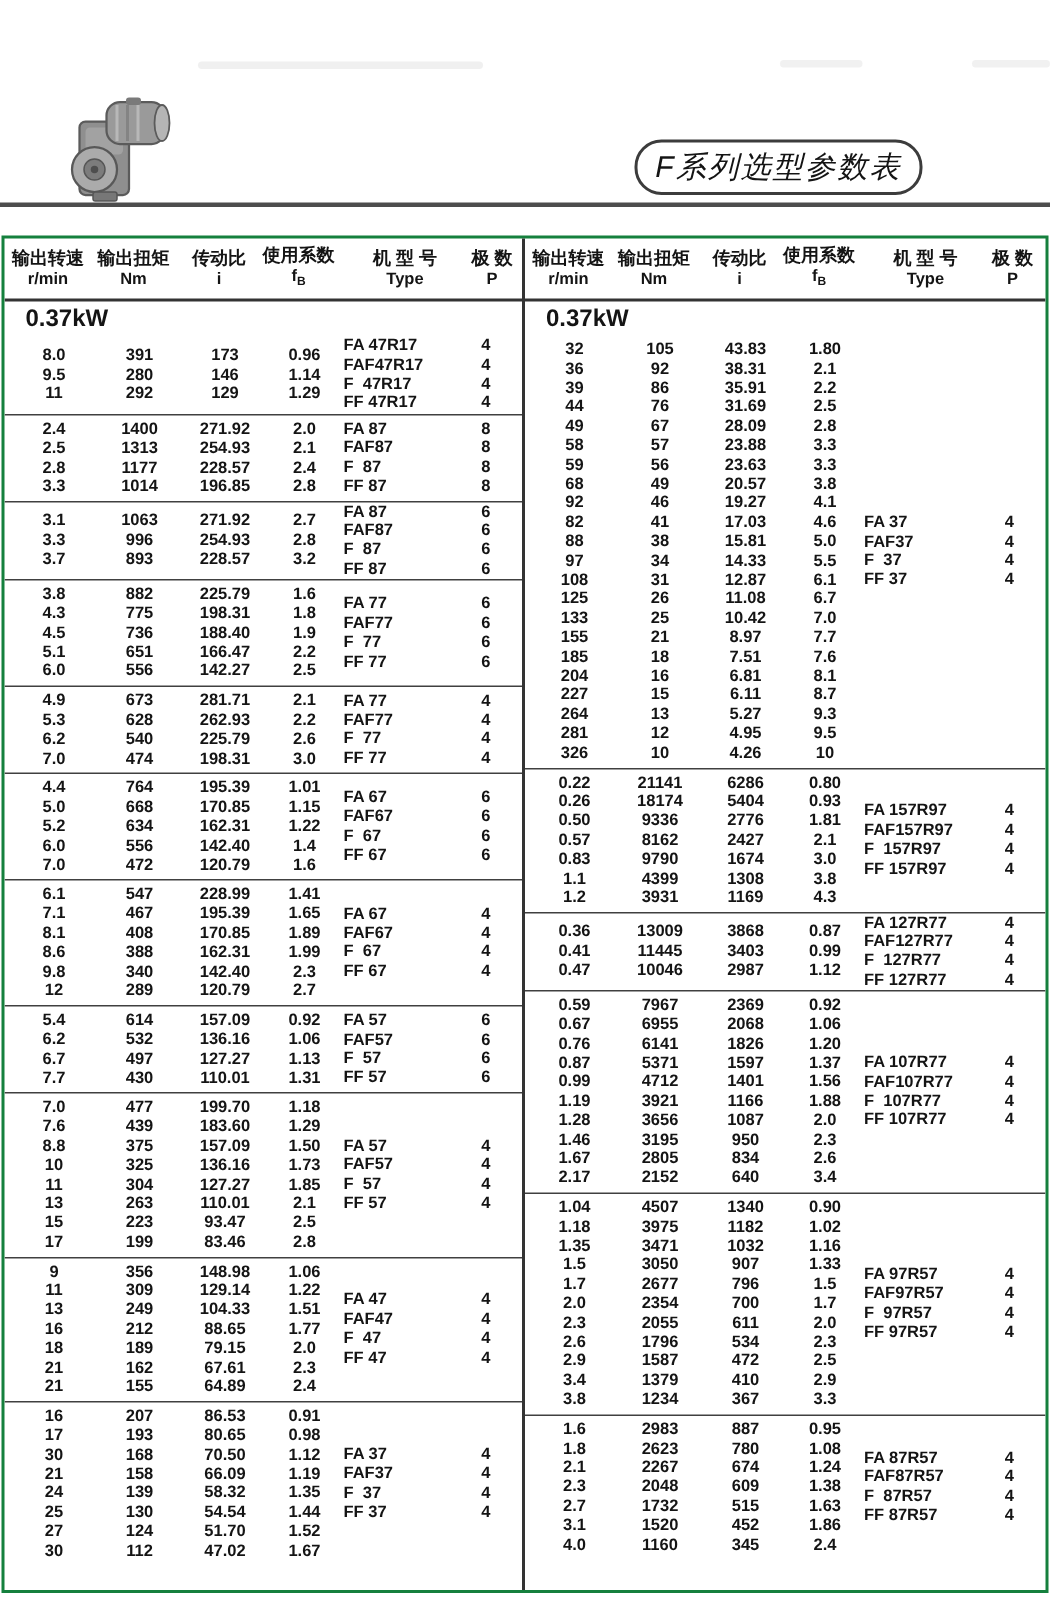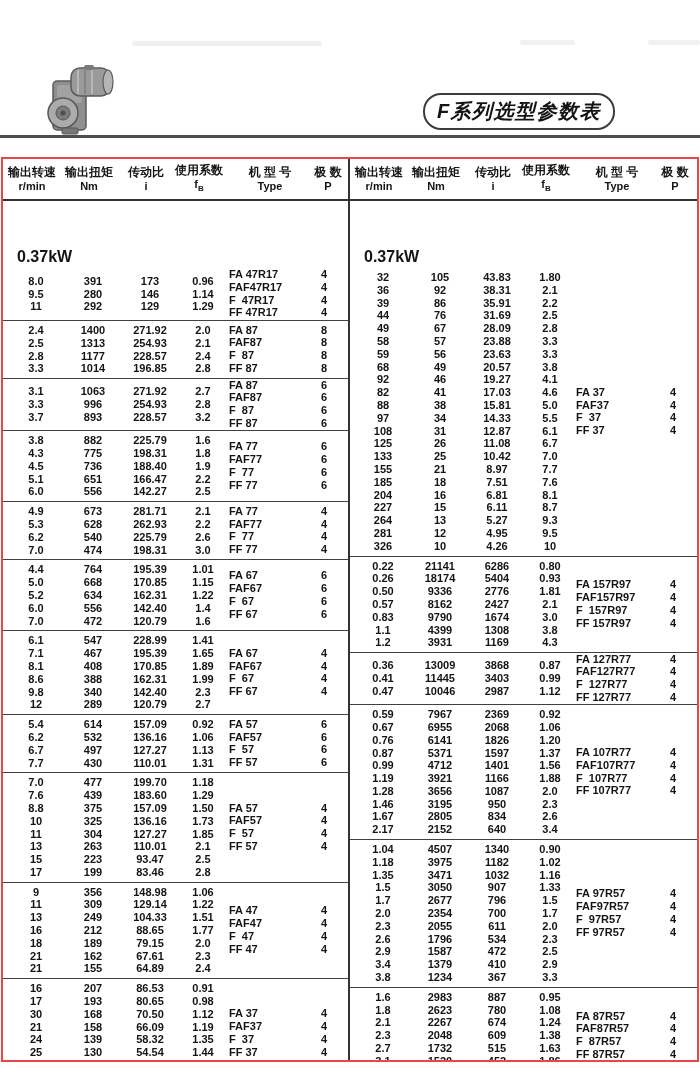--- a/index.html
+++ b/index.html
@@ -4,43 +4,43 @@
 <style>
   html,body{margin:0;padding:0;background:#ffffff;}
   body{width:700px;height:1068px;position:relative;overflow:hidden;
        font-family:"Liberation Sans","DejaVu Sans",sans-serif;color:#141414;}
 
   
   .smudge{position:absolute;background:#e3e3e3;border-radius:3px;}
   .photo{position:absolute;left:40px;top:64px;width:80px;height:74px;}
   .banner{position:absolute;left:423px;top:93px;width:192px;height:37px;box-sizing:border-box;
           border:2px solid #3c3c3c;border-radius:18px;display:flex;align-items:center;justify-content:center;
-          font-size:20px;font-weight:bold;font-style:italic;letter-spacing:1.5px;white-space:nowrap;}
+          font-size:20px;font-weight:normal;font-style:italic;letter-spacing:1.5px;white-space:nowrap;}
   .rule{position:absolute;left:0;right:0;top:135px;height:3px;background:#4d4d4d;}
 
   
   .table{position:absolute;left:1px;right:1px;top:157px;height:905px;box-sizing:border-box;
-         border:2px solid #ef4444;display:flex;}
+         border:2px solid #15803d;display:flex;}
   .half{width:50%;box-sizing:border-box;display:flex;flex-direction:column;overflow:hidden;}
   .half.left{border-right:2px solid #333;}
 
   
   .hhead{height:42px;flex:none;border-bottom:2px solid #333;display:grid;
          grid-template-columns:50px 64px 50px 56px 86px 30px;padding-left:4px;
          align-items:center;box-sizing:border-box;}
   .hcell{text-align:center;}
   .hcn{font-size:12px;font-weight:bold;white-space:pre;line-height:15px;}
   .hen{font-size:11px;font-weight:bold;line-height:13px;}
   .hen sub{font-size:8px;}
 
   
   .hbody{flex:1;display:flex;flex-direction:column;min-height:0;}
   .section{display:flex;flex-direction:column;}
   .section + .section{border-top:1.5px solid #404040;}
-  .slabel{height:20px;padding:3px 0 0 14px;font-size:16px;font-weight:bold;margin-top:44px;}
+  .slabel{height:20px;padding:3px 0 0 14px;font-size:16px;font-weight:bold;}
   .group{position:relative;padding:3px 0;}
   .group + .group{border-top:1.5px solid #404040;}
   .group.short{min-height:52px;display:flex;flex-direction:column;justify-content:center;box-sizing:border-box;}
   .nums{display:grid;grid-template-columns:50px 64px 50px 56px;padding-left:8px;}
   .cell{height:12.8px;line-height:13px;font-size:11px;font-weight:bold;text-align:center;white-space:pre;}
   .types{position:absolute;left:226px;right:21px;top:50%;transform:translateY(-50%);}
   .tline{display:flex;justify-content:space-between;height:12.8px;line-height:13px;
          font-size:11px;font-weight:bold;}
   .tlabel{white-space:pre;}
 </style>

